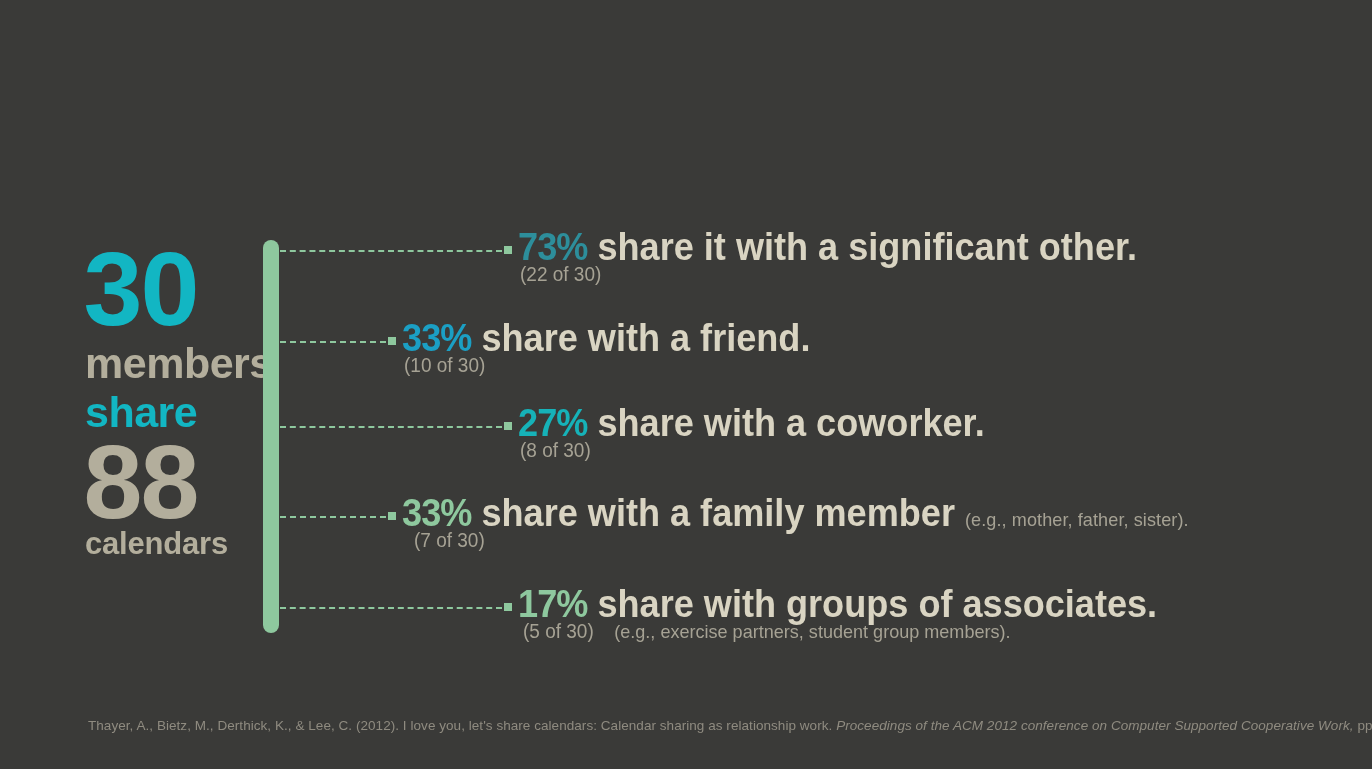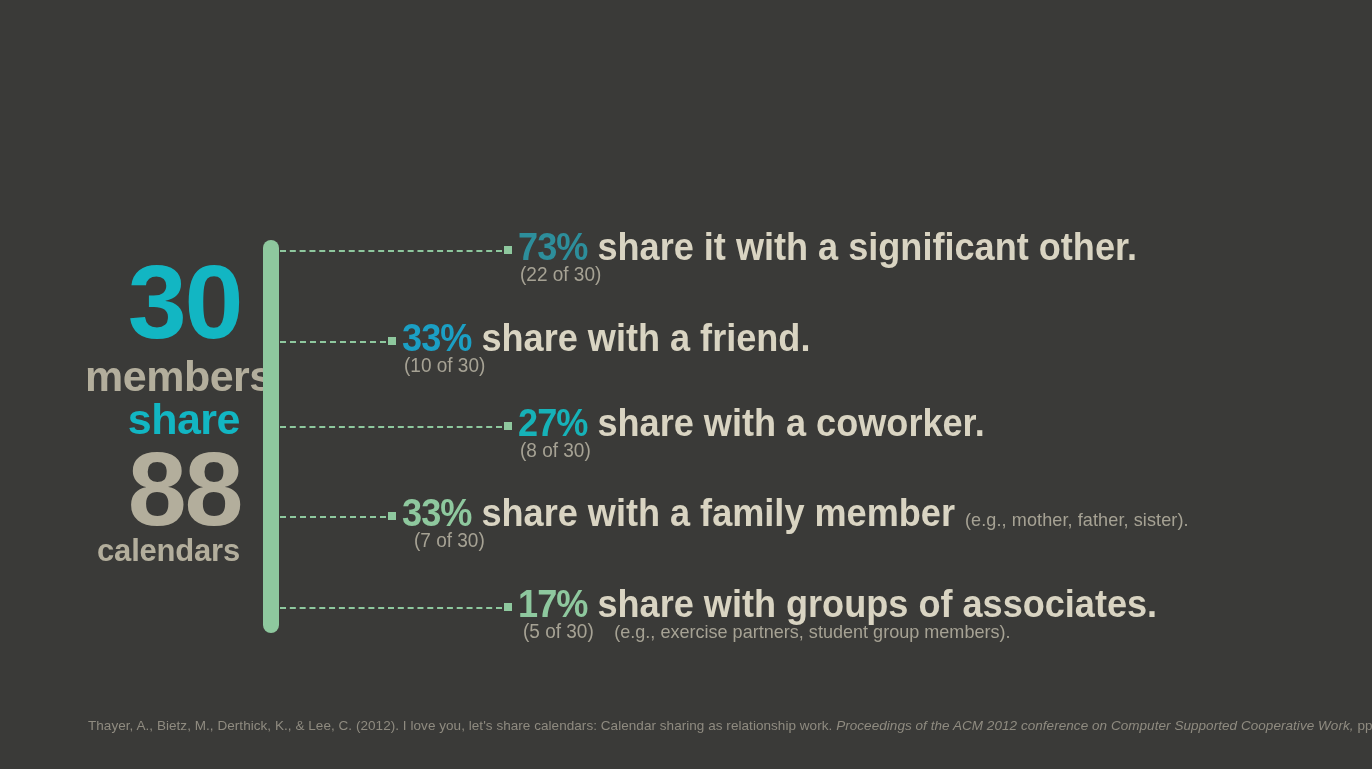--- a/index.html
+++ b/index.html
@@ -45,23 +45,23 @@
     margin-top: 6px;
     transform: scaleX(0.93);
     transform-origin: left center;
     white-space: nowrap;
   }
 
   
   .stat-stack {
     position: absolute;
     left: 85px;
-    top: 258px;
+    top: 245px;
     width: 155px;
-    text-align: right;
+    text-align: left;
   }
   .stat-big {
     font-family: "Liberation Sans Narrow", "Liberation Sans", sans-serif;
     font-weight: bold;
     font-size: 104px;
     line-height: 0.86;
     letter-spacing: -2px;
     transform: scaleX(1.02);
   }
   .stat-big.cyan { color: #12b6c3; }
@@ -73,21 +73,21 @@
     line-height: 1.0;
     letter-spacing: -0.5px;
   }
   .stat-word.tan  { color: #b3ae9c; }
   .stat-word.cyan { color: #12b6c3; }
   .stat-word.small {
     font-size: 31px;
     letter-spacing: -0.2px;
   }
   .sp-people   { margin-top: 8px; }
-  .sp-share    { margin-top: 0; }
+  .sp-share    { margin-top: 6px; }
   .sp-88       { margin-top: 4px; }
   .sp-cal      { }
 
   
   .green-bar {
     position: absolute;
     left: 263px;
     top: 240px;
     width: 16px;
     height: 393px;

